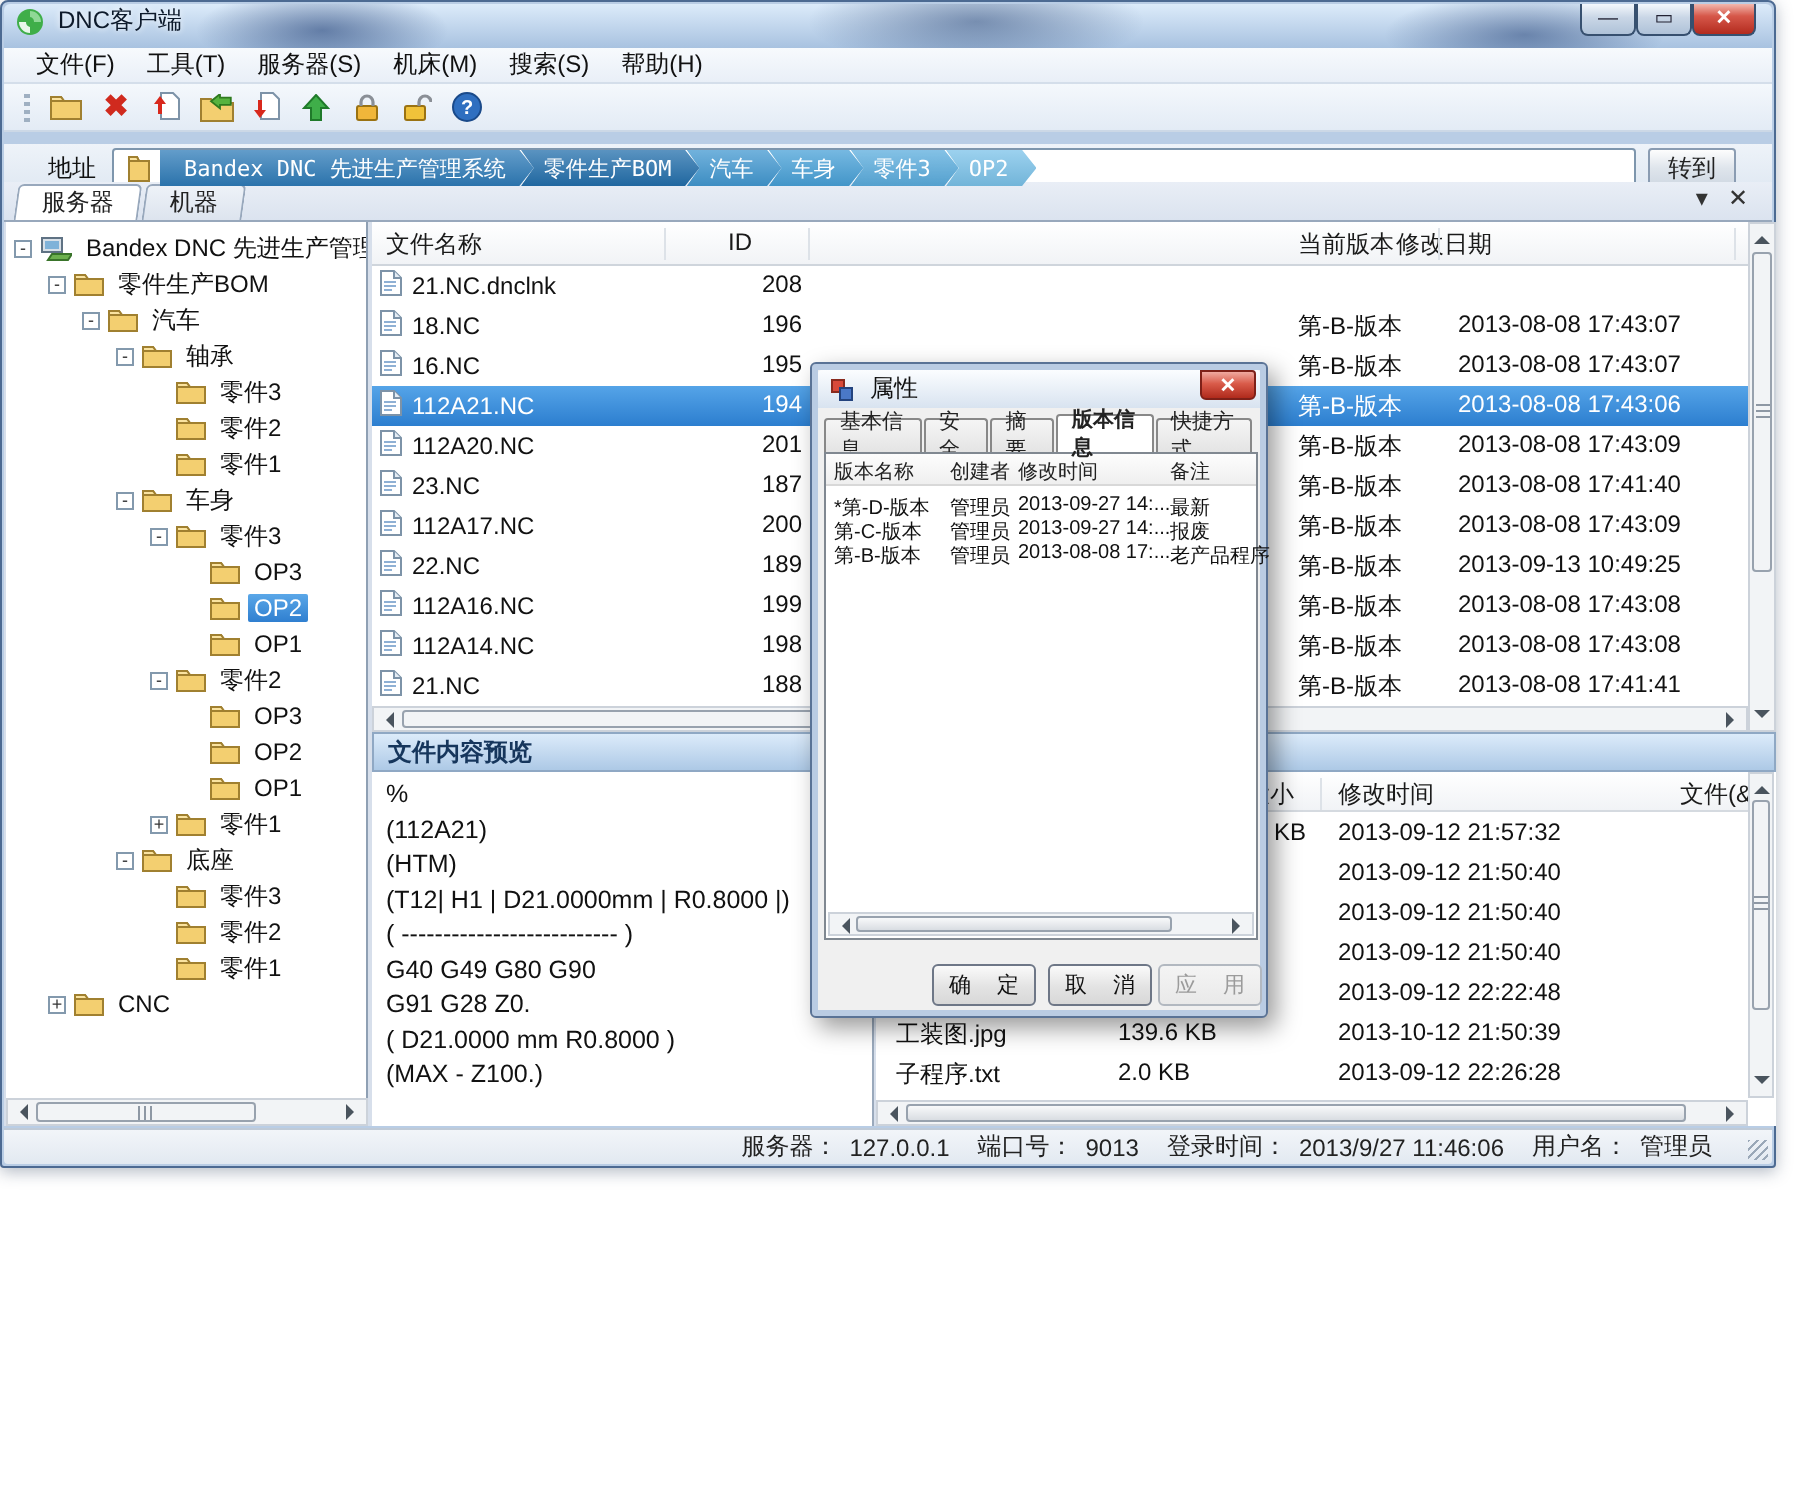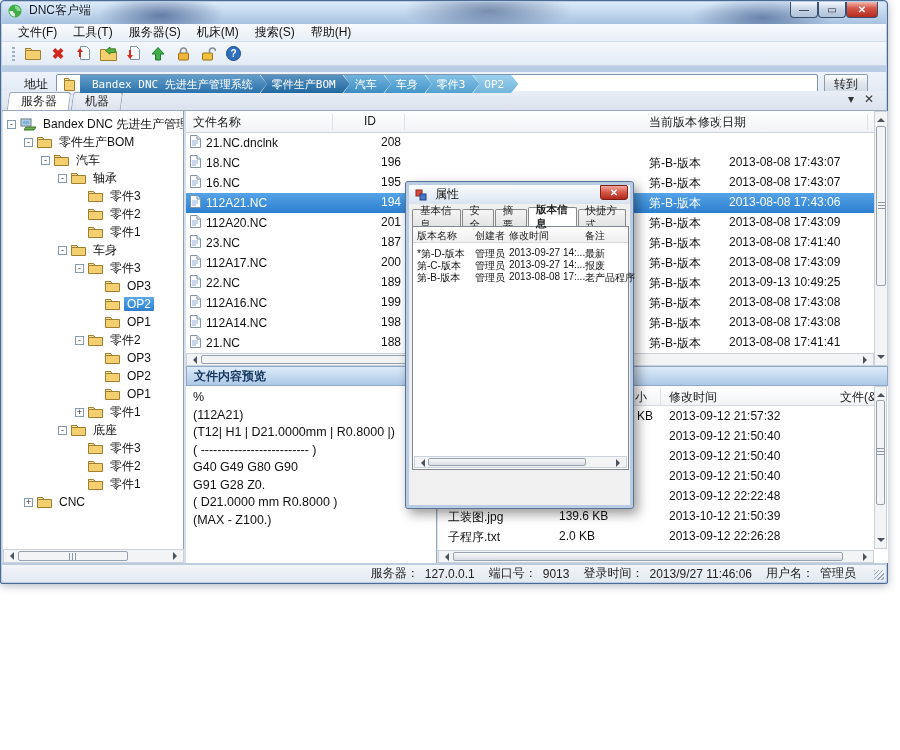--- a/index.html
+++ b/index.html
@@ -528,20 +528,21 @@
     <span class="tri r"></span>
     <div class="sbthumb hgrip" style="left:14px; top:1px; width:420px; height:9px;"></div>
   </div>
 
   <div id="preview-header">
     <span id="preview-title">文件内容预览</span>
   </div>
   <div id="preview-body">
       <div class="pline">%</div>
       <div class="pline">(112A21)</div>
+      <div class="pline">(HTM)</div>
       <div class="pline">(T12| H1 | D21.0000mm | R0.8000 |)</div>
       <div class="pline">( -------------------------- )</div>
       <div class="pline">G40 G49 G80 G90</div>
       <div class="pline">G91 G28 Z0.</div>
       <div class="pline">( D21.0000 mm R0.8000 )</div>
       <div class="pline">(MAX - Z100.)</div>
     </div>
 
   <div id="attach-panel">
     <div id="attach-header">
@@ -795,13 +796,18 @@
         <span class="dl-cell dc2">2013-09-27 14:...</span>
         <span class="dl-cell dc3">报废</span>
       </div>
       <div class="dl-row" style="top: 44px;">
         <span class="dl-cell dc0">第-B-版本</span>
         <span class="dl-cell dc1">管理员</span>
         <span class="dl-cell dc2">2013-08-08 17:...</span>
         <span class="dl-cell dc3">老产品程序</span>
       </div>
     </div>
+  <div id="dlg-buttons">
+      <div class="dbtn" style="left: 60px;">确 定</div>
+      <div class="dbtn" style="left: 118px;">取 消</div>
+      <div class="dbtn disabled" style="left: 173px;">应 用</div>
+    </div>
 </div>
 
 </body></html>

